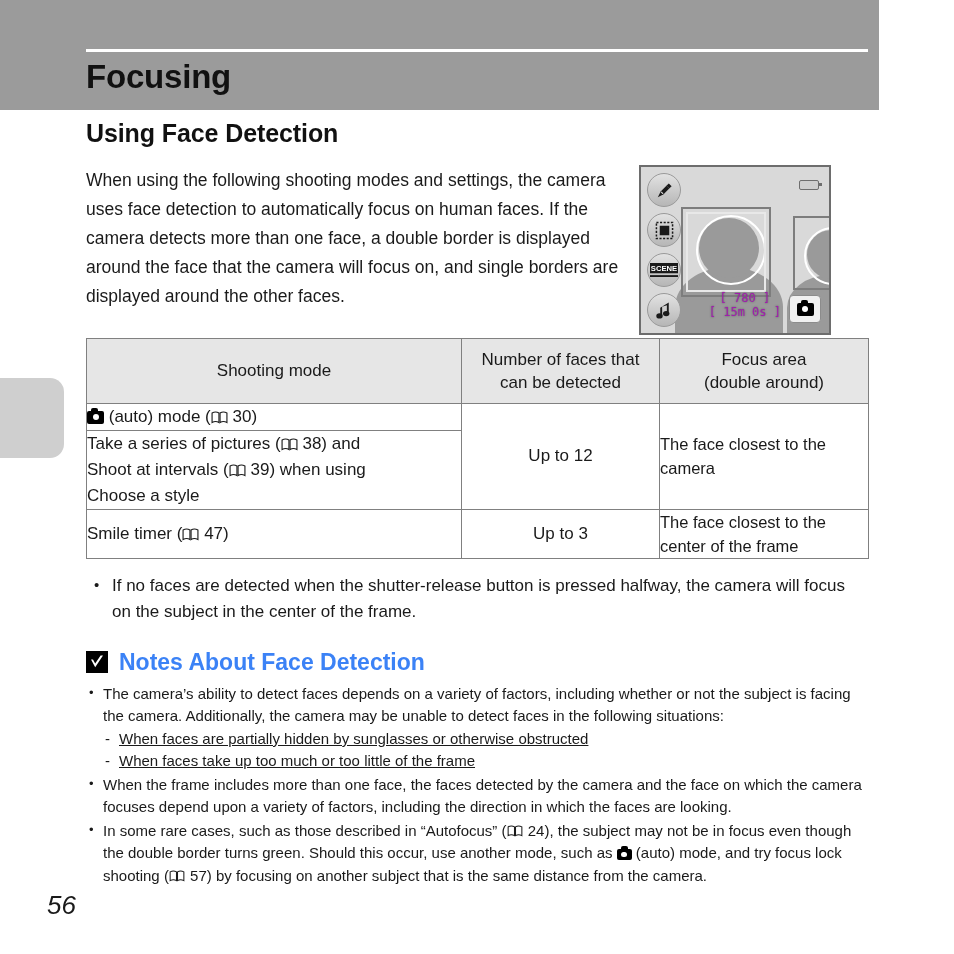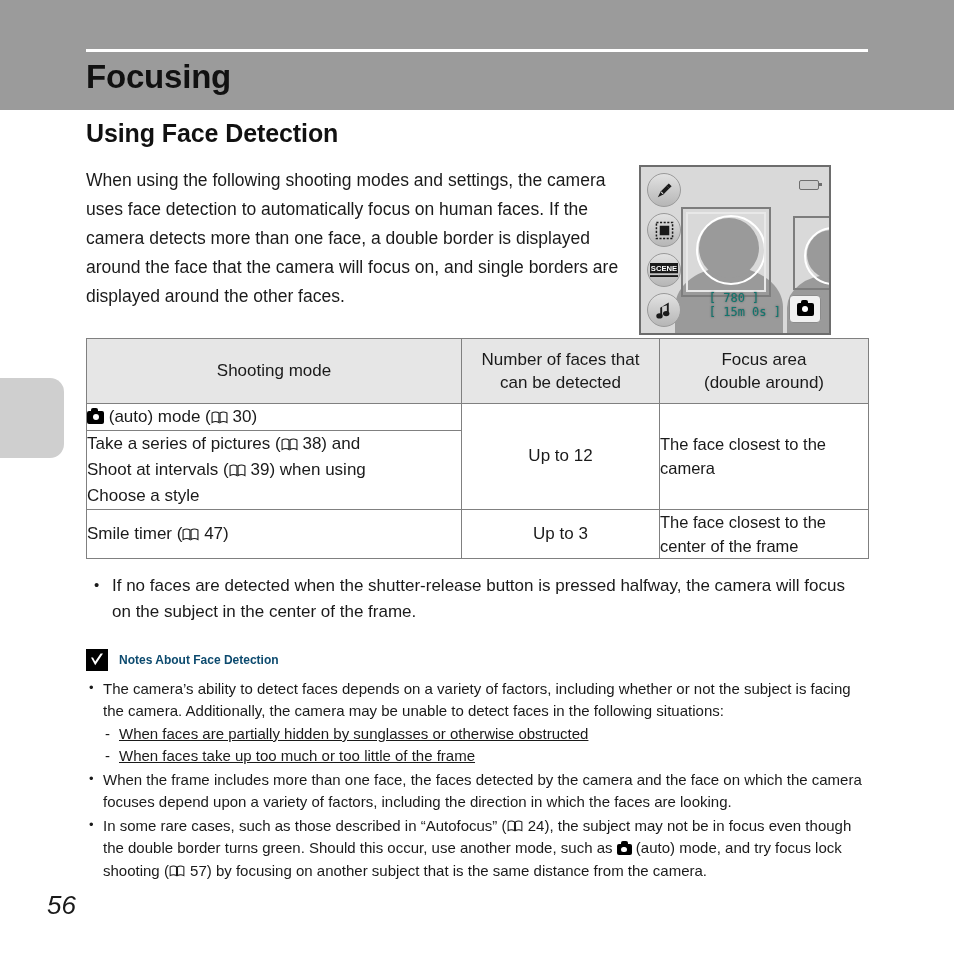--- a/index.html
+++ b/index.html
@@ -7,21 +7,21 @@
     width:954px;height:954px;
     background:#ffffff;
     font-family:"Liberation Sans","DejaVu Sans",sans-serif;
     color:#231f20;
     position:relative;
     overflow:hidden;
   }
 
   
   .header-band{
-    position:absolute;left:0;top:0;width:954px;height:110px;
+    position:absolute;left:0;top:0;width:879px;height:110px;
     background:#9b9b9b;
   }
   .header-rule{
     position:absolute;left:86px;top:49px;width:782px;height:3px;
     background:#ffffff;
   }
   .chapter-title{
     position:absolute;left:86px;top:57px;
     font-size:33px;font-weight:bold;color:#111111;
     letter-spacing:-0.2px;
@@ -82,22 +82,22 @@
     position:absolute;right:10px;top:13px;width:18px;height:8px;
     border:1.5px solid #6e6e6e;background:#cfcfcf;border-radius:2px;
   }
   .battery:after{
     content:"";position:absolute;right:-4px;top:2px;width:3px;height:3px;
     background:#6e6e6e;
   }
   .counters{
     position:absolute;right:48px;bottom:14px;
     font-family:"DejaVu Sans Mono","Liberation Mono",monospace;
-    font-size:12px;line-height:14px;color:#0f766e;
-    text-align:left;text-shadow:0 0 2px #555;
+    font-size:12px;line-height:14px;color:#a21caf;
+    text-align:center;text-shadow:0 0 2px #555;
     white-space:nowrap;
   }
   .shutter-btn{
     position:absolute;right:8px;bottom:10px;width:30px;height:26px;
     background:#f0f0f0;border:1.5px solid #8c8c8c;border-radius:4px;
     display:flex;align-items:center;justify-content:center;
   }
 
   
   table.facetable{
@@ -133,21 +133,21 @@
     content:"\2022";position:absolute;left:8px;top:-1px;font-size:15px;
   }
 
   .note-head{
     display:flex;align-items:center;gap:11px;margin-top:24px;margin-bottom:7px;
   }
   .note-mark{
     width:22px;height:22px;background:#000000;
     display:flex;align-items:center;justify-content:center;
   }
-  .note-title{font-size:12px;font-weight:bold;color:#0c4a6e;}
+  .note-title{font-size:23px;font-weight:bold;color:#3b82f6;}
 
   ul.notes{list-style:none;margin:0;padding:0;}
   ul.notes > li{
     position:relative;padding-left:17px;
     font-size:15px;line-height:22.5px;color:#1a1a1a;margin-bottom:1px;
   }
   ul.notes > li:before{
     content:"\2022";position:absolute;left:3px;top:-1px;font-size:13px;
   }
   ul.subnotes{list-style:none;margin:0;padding:0;}

